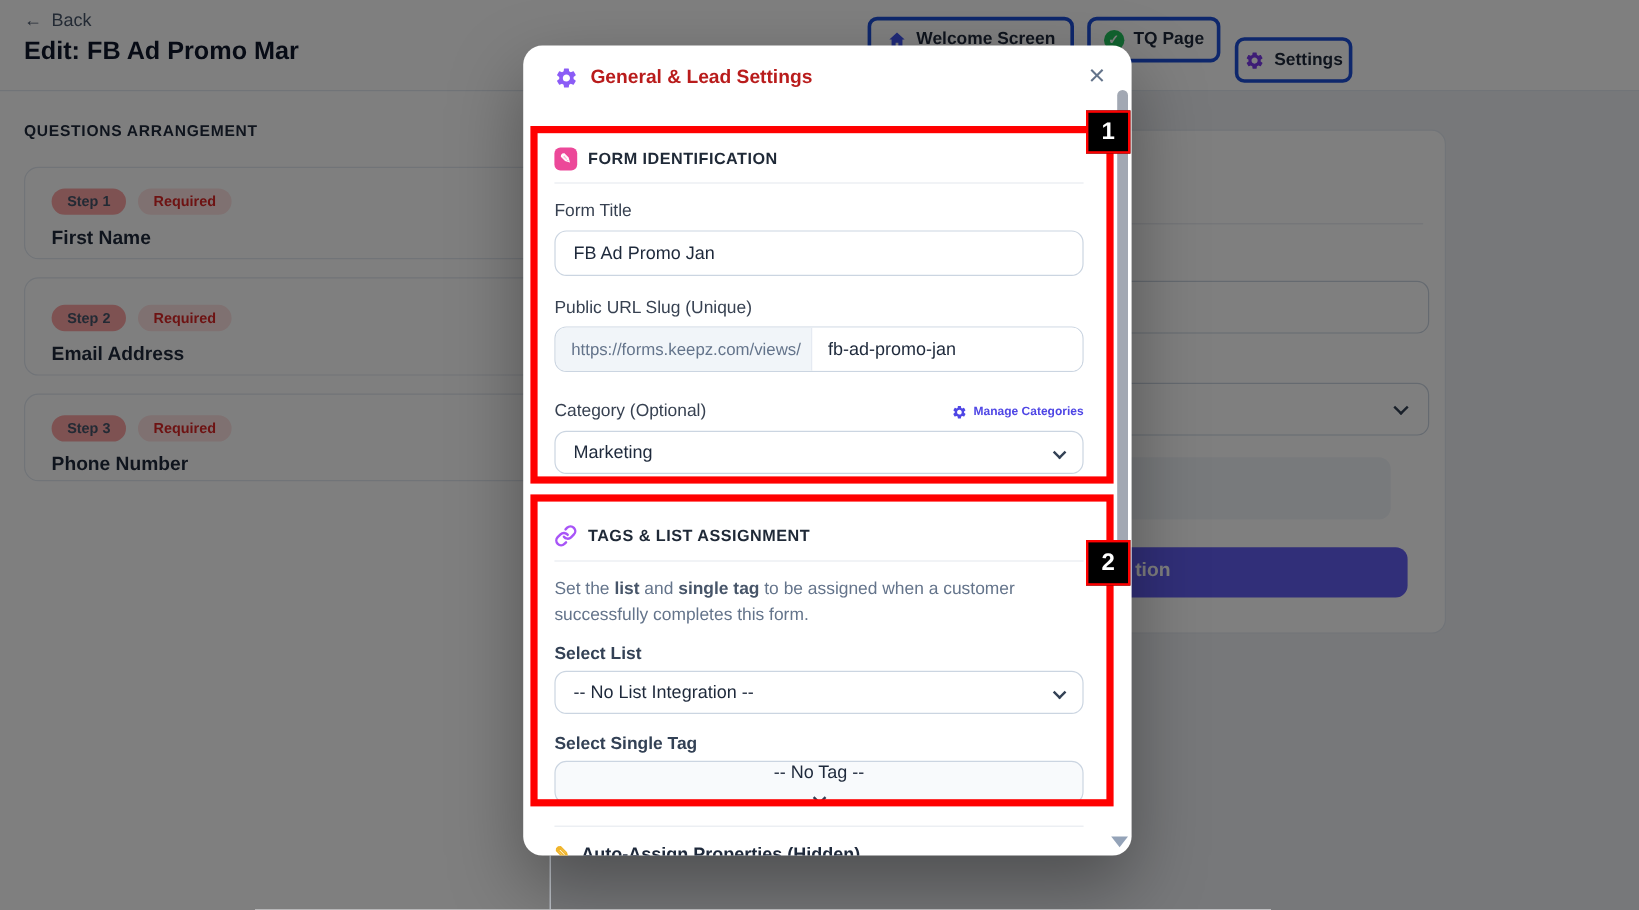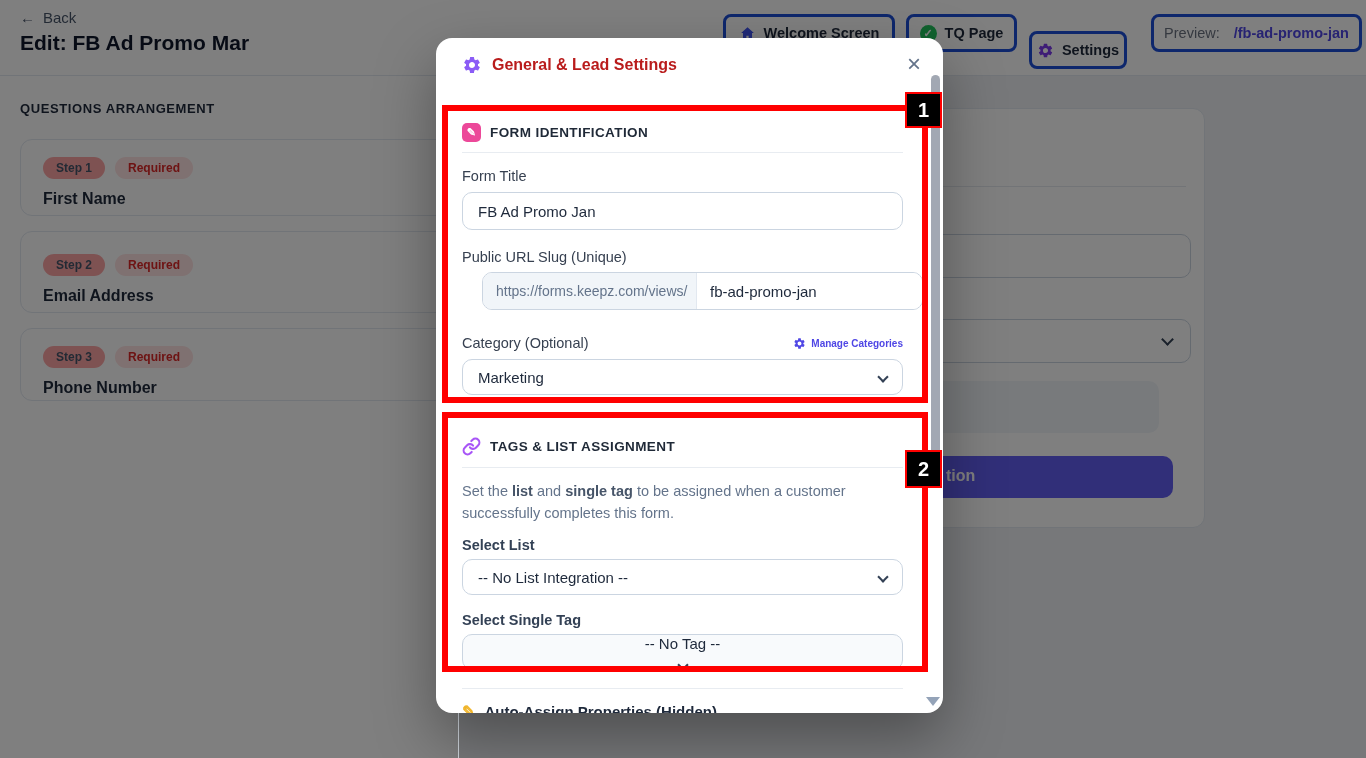--- a/index.html
+++ b/index.html
@@ -116,24 +116,20 @@
   <div class="abs tb-btn" style="left:906px; width:111px;">
     <span class="check-circle">✓</span>
     <span>TQ Page</span>
   </div>
   <div class="abs tb-btn" style="left:1029px; width:98px;margin-top:17px;">
     <svg class="icon-svg" width="17" height="17" viewBox="0 0 24 24" fill="#7c3aed">
         <path d="M19.14 12.94c.04-.3.06-.61.06-.94s-.02-.64-.07-.94l2.03-1.58a.49.49 0 0 0 .12-.61l-1.92-3.32a.49.49 0 0 0-.59-.22l-2.39.96a7.3 7.3 0 0 0-1.62-.94l-.36-2.54a.48.48 0 0 0-.48-.41h-3.84a.48.48 0 0 0-.47.41l-.36 2.54c-.59.24-1.13.57-1.62.94l-2.39-.96a.49.49 0 0 0-.59.22L2.74 8.87c-.12.21-.08.47.12.61l2.03 1.58c-.05.3-.09.63-.09.94s.02.64.07.94l-2.03 1.58a.49.49 0 0 0-.12.61l1.92 3.32c.12.22.37.29.59.22l2.39-.96c.5.38 1.03.7 1.62.94l.36 2.54c.05.24.24.41.48.41h3.84c.24 0 .44-.17.47-.41l.36-2.54c.59-.24 1.13-.56 1.62-.94l2.39.96c.22.08.47 0 .59-.22l1.92-3.32a.49.49 0 0 0-.12-.61l-2.01-1.58zM12 15.6A3.6 3.6 0 0 1 8.4 12c0-1.98 1.62-3.6 3.6-3.6s3.6 1.62 3.6 3.6-1.62 3.6-3.6 3.6z"></path>
       </svg>
     <span>Settings</span>
   </div>
-  <div class="abs tb-btn" style="left:1151px; width:211px;">
-    <span class="preview-label">Preview:</span>
-    <span class="preview-slug">/fb-ad-promo-jan</span>
-  </div>
 
   <div class="abs qa-heading">QUESTIONS ARRANGEMENT</div>
 
   <div class="abs step-card" style="top:139px; height:77px;">
     <div class="pill-row">
       <span class="step-pill">Step 1</span>
       <span class="req-pill">Required</span>
     </div>
     <div class="q-name">First Name</div>
   </div>
@@ -179,21 +175,21 @@
     <div class="abs sec-head" style="left:26px; top:85px;">
       <span class="pencil-badge">✎</span>
       <span>FORM IDENTIFICATION</span>
     </div>
     <div class="m-divider" style="top:114px;"></div>
 
     <div class="abs f-label" style="left:26px; top:130px;">Form Title</div>
     <input class="abs t-input" style="left: 26px; top: 154px; width: 441px; height: 38px;" value="FB Ad Promo Jan">
 
     <div class="abs f-label" style="left:26px; top:211px;">Public URL Slug (Unique)</div>
-    <div class="abs slug-group" style="top:234px;margin-left:20px;">
+    <div class="abs slug-group" style="top:234px;">
       <span class="slug-prefix">https://forms.keepz.com/views/</span>
       <input class="slug-input" value="fb-ad-promo-jan" style="">
     </div>
 
     <div class="abs cat-row" style="top:297px;">
       <span class="f-label">Category (Optional)</span>
       <span class="manage-link">
         <svg class="icon-svg" width="13" height="13" viewBox="0 0 24 24" fill="#4f46e5">
             <path d="M19.14 12.94c.04-.3.06-.61.06-.94s-.02-.64-.07-.94l2.03-1.58a.49.49 0 0 0 .12-.61l-1.92-3.32a.49.49 0 0 0-.59-.22l-2.39.96a7.3 7.3 0 0 0-1.62-.94l-.36-2.54a.48.48 0 0 0-.48-.41h-3.84a.48.48 0 0 0-.47.41l-.36 2.54c-.59.24-1.13.57-1.62.94l-2.39-.96a.49.49 0 0 0-.59.22L2.74 8.87c-.12.21-.08.47.12.61l2.03 1.58c-.05.3-.09.63-.09.94s.02.64.07.94l-2.03 1.58a.49.49 0 0 0-.12.61l1.92 3.32c.12.22.37.29.59.22l2.39-.96c.5.38 1.03.7 1.62.94l.36 2.54c.05.24.24.41.48.41h3.84c.24 0 .44-.17.47-.41l.36-2.54c.59-.24 1.13-.56 1.62-.94l2.39.96c.22.08.47 0 .59-.22l1.92-3.32a.49.49 0 0 0-.12-.61l-2.01-1.58zM12 15.6A3.6 3.6 0 0 1 8.4 12c0-1.98 1.62-3.6 3.6-3.6s3.6 1.62 3.6 3.6-1.62 3.6-3.6 3.6z"></path>
           </svg>

